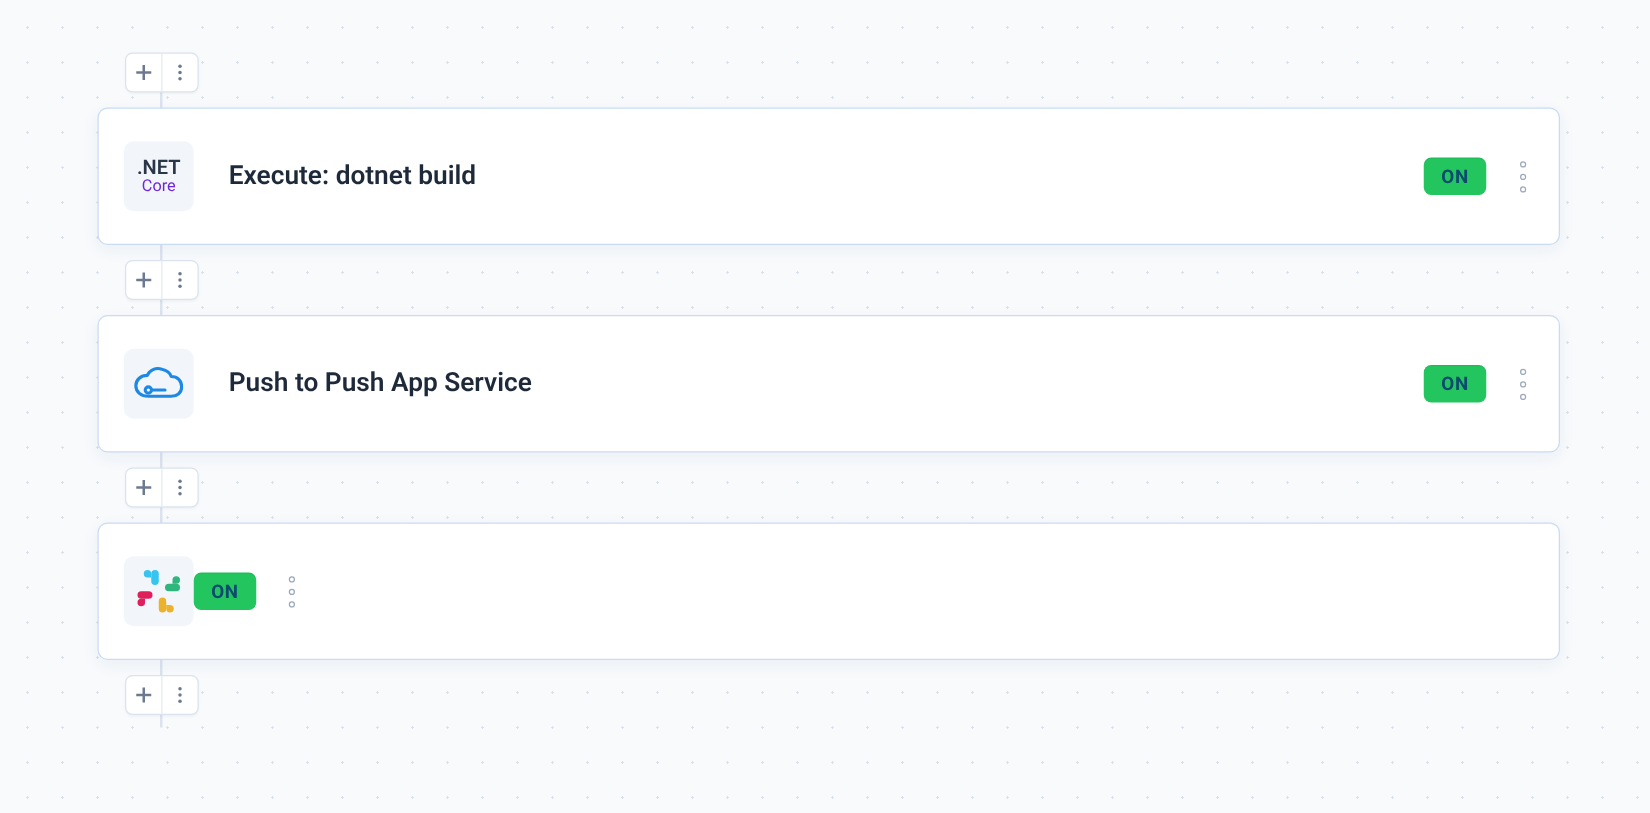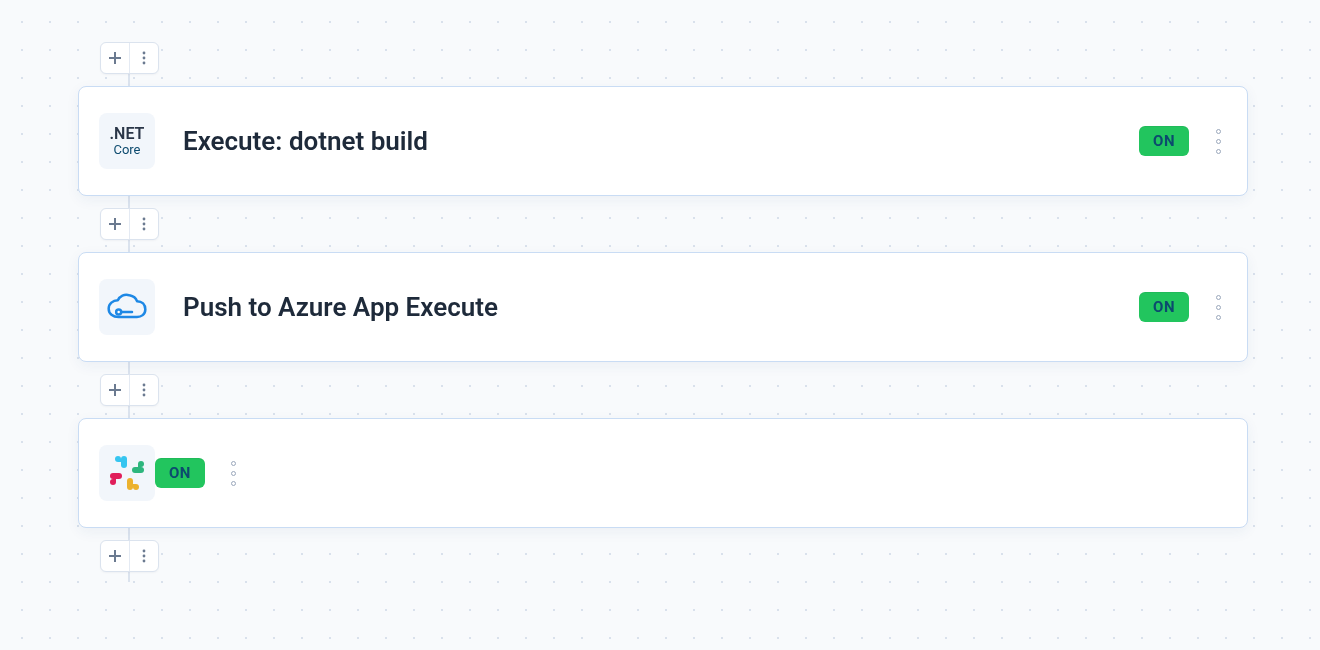--- a/index.html
+++ b/index.html
@@ -86,21 +86,21 @@
     border-radius: 8px;
     background: #f2f6fb;
     display: flex;
     align-items: center;
     justify-content: center;
     flex-shrink: 0;
   }
 
   .step-title {
     margin-left: 28px;
-    font-size: 26px;
+    font-size: 21px;
     font-weight: 600;
     color: #1e2a3a;
     flex: 1;
   }
 
   .on-badge {
     background: #22c55e;
     color: #0c4a6e;
     font-weight: 700;
     font-size: 15px;
@@ -127,21 +127,21 @@
     border-radius: 50%;
     background: transparent;
   }
 
   
   .dotnet-text {
     text-align: center;
     line-height: 1;
   }
   .dotnet-text .l1 { font-size: 16px; font-weight: 600; color: #2a3648; }
-  .dotnet-text .l2 { font-size: 13px; font-weight: 400; color: #0c4a6e; margin-top: 1px; }
+  .dotnet-text .l2 { font-size: 13px; font-weight: 400; color: #6d28d9; margin-top: 1px; }
 
   
   .azure-svg { width: 40px; height: 30px; }
 
   
   .slack-svg { width: 40px; height: 40px; }
 </style>
 </head>
 <body>
 
@@ -205,21 +205,21 @@
 
     
     <div class="card">
       <div class="icon-tile">
         <svg class="azure-svg" viewBox="0 0 48 32">
           <path d="M36 9 C42 9 46 13 46 19 C46 25 41 28 36 28 L14 28 C7 28 2 24 2 18 C2 12 7 8 13 8 C15 3 21 0 27 2 C32 3 35 6 36 9 Z" fill="none" stroke="#1e88e5" stroke-width="3" stroke-linejoin="round"></path>
           <path d="M16 22 L30 22" stroke="#1e88e5" stroke-width="3" stroke-linecap="round"></path>
           <circle cx="14" cy="22" r="3" fill="#fff" stroke="#1e88e5" stroke-width="3"></circle>
         </svg>
       </div>
-      <div class="step-title">Push to Azure App Execute</div>
+      <div class="step-title">Push to Push App Service</div>
       <div class="on-badge">ON</div>
       <div class="card-kebab">
         <span></span>
         <span></span>
         <span></span>
       </div>
     </div>
 
     
     <div class="pill">

